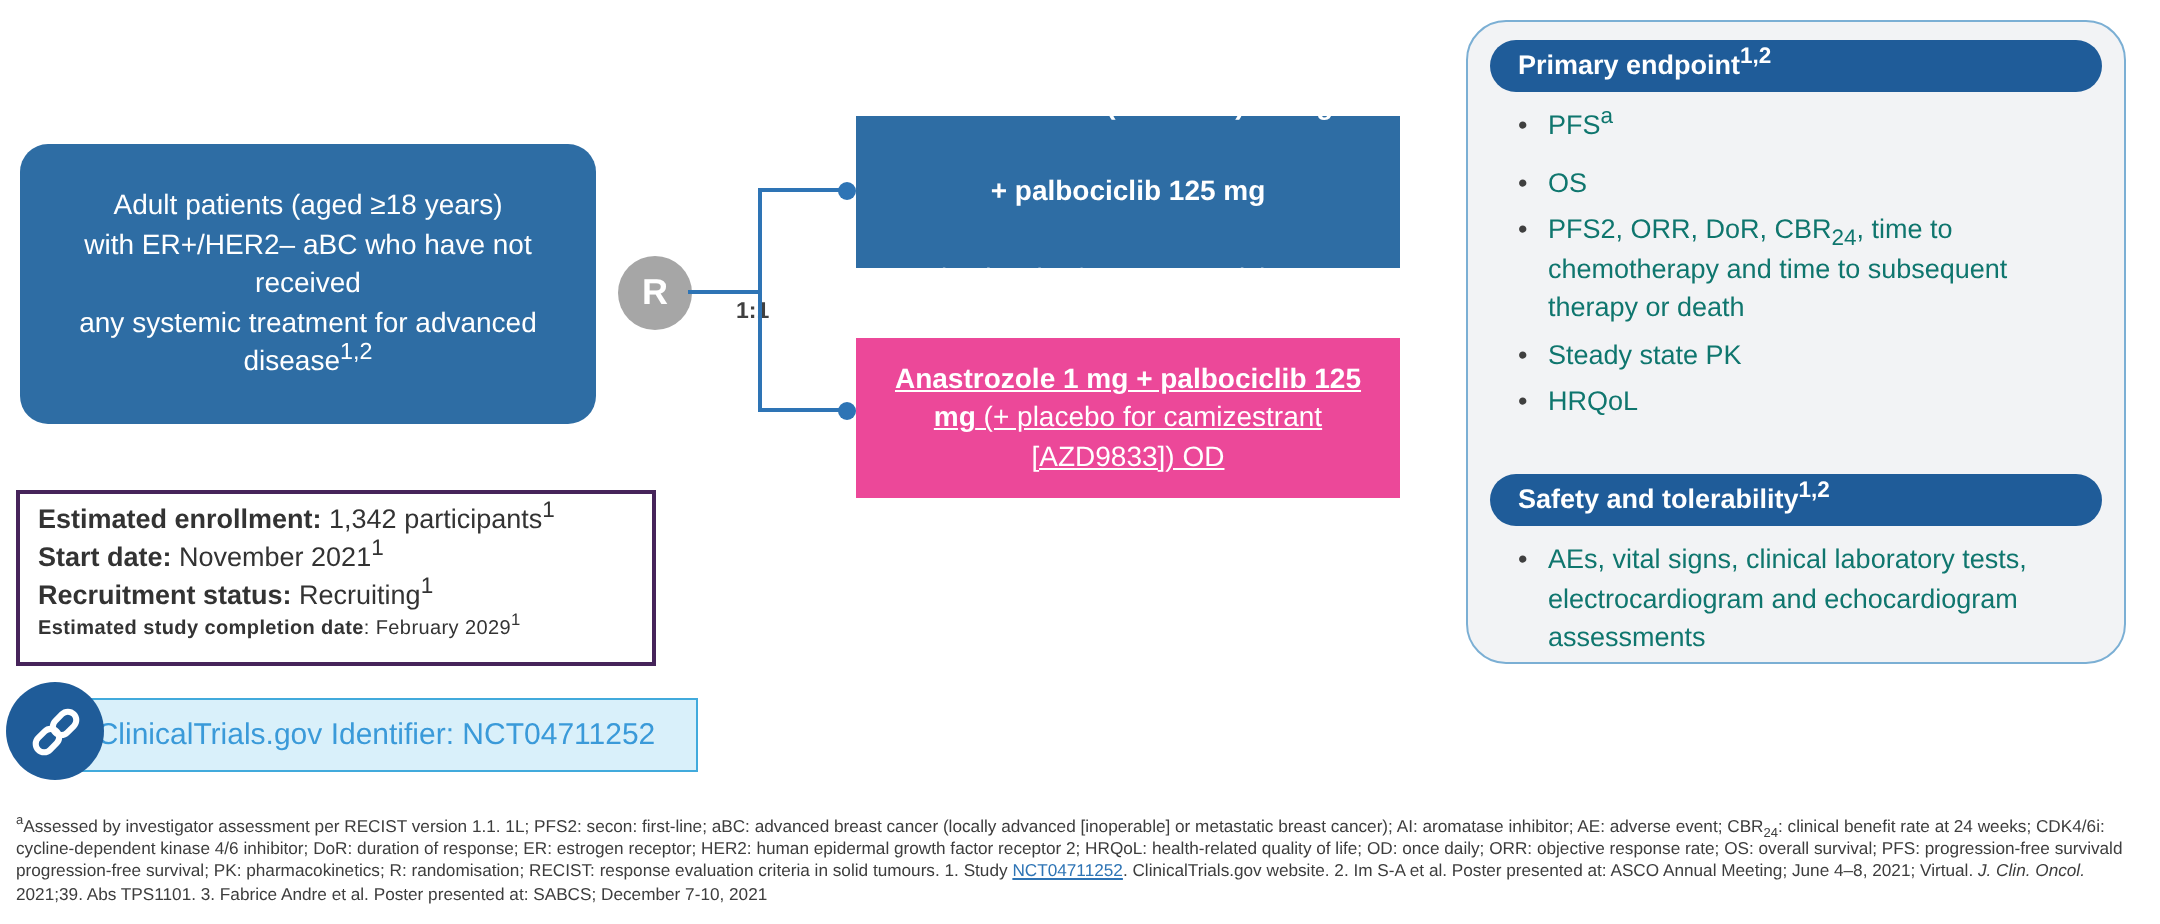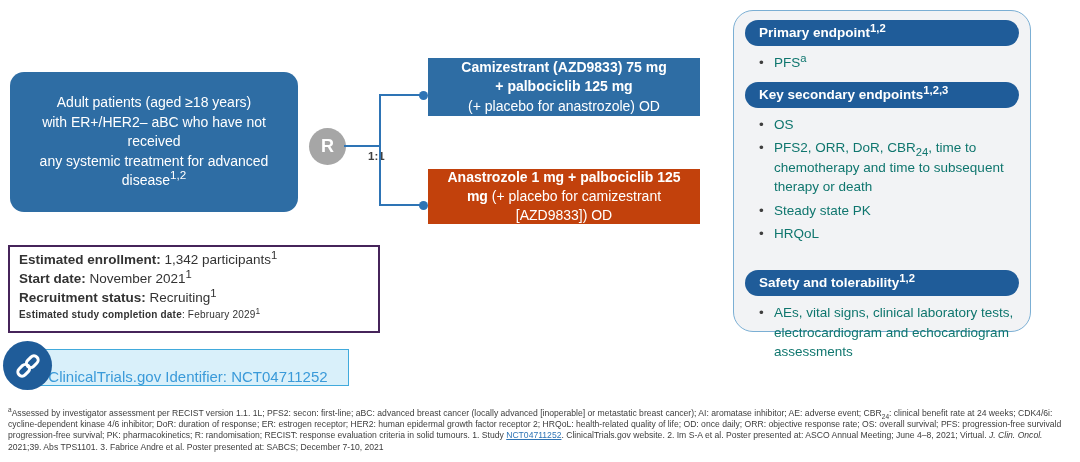--- a/index.html
+++ b/index.html
@@ -19,47 +19,47 @@
   .ratio{position:absolute;left:368px;top:150px;font-size:11.5px;font-weight:bold;color:#404040;}
 
   
   .conn{position:absolute;background:#2E74B5;}
   .dot{position:absolute;width:9px;height:9px;border-radius:50%;background:#2E74B5;}
 
   
   .arm{position:absolute;left:428px;width:272px;color:#fff;text-align:center;
     display:flex;flex-direction:column;justify-content:center;font-size:14px;
     line-height:1.38;padding:0 8px;box-sizing:border-box;}
-  .arm1{top:58px;height:58px;background:#2E6DA4;}
-  .arm2{top:169px;height:55px;background:#c2410c;}
+  .arm1{top:58px;height:76px;background:#2E6DA4;gap:24px;}
+  .arm2{top:169px;height:80px;background:#ec4899;text-decoration:underline;}
   .arm b{font-weight:bold;}
 
   
-  .endpoints-panel{position:absolute;left:733px;top:10px;width:298px;height:322px;
+  .endpoints-panel{position:absolute;left:733px;top:10px;width:330px;height:322px;
     background:#F2F3F5;border:1.5px solid #7BAFD4;border-radius:20px;
     box-sizing:border-box;padding:9px 11px 0 11px;}
   .pill{background:#1F5C99;color:#fff;font-weight:bold;font-size:13.5px;
     border-radius:14px;padding:5px 8px 6px 14px;}
   .bullets{list-style:none;margin:7px 0 9px 0;padding:0 2px 0 14px;color:#0f766e;
     font-size:13.5px;line-height:1.45;}
   .bullets li{position:relative;padding-left:15px;margin:4px 0;}
   .bullets li::before{content:"\2022";position:absolute;left:0;top:0;color:#3F3F3F;}
   .gap{height:17px;}
 
   
-  .study-box{position:absolute;left:8px;top:245px;width:372px;height:88px;
+  .study-box{position:absolute;left:8px;top:245px;width:320px;height:88px;
     border:2px solid #46245A;box-sizing:border-box;padding:4px 9px;
     font-size:13.5px;color:#333;line-height:1.4;background:#fff;}
   .study-box b{color:#333;}
   .study-line.big{font-size:10px;white-space:nowrap;letter-spacing:.2px;}
 
   
   .registry-box{position:absolute;left:27px;top:349px;width:322px;height:37px;
     background:#D9F0FA;border:1.5px solid #41AADC;box-sizing:border-box;
-    display:flex;align-items:flex-end;justify-content:center;}
+    display:flex;align-items:center;justify-content:center;}
   .registry-text{color:#3A9AD9;font-size:15px;white-space:nowrap;}
   .registry-circle{position:absolute;left:3px;top:341px;width:49px;height:49px;
     border-radius:50%;background:#1F5C99;display:flex;align-items:center;
     justify-content:center;z-index:2;}
 
   
   .footnote{position:absolute;left:8px;top:408px;width:1066px;font-size:8.6px;
     line-height:1.3;color:#3D3D3D;}
   .footnote sup,.footnote sub{font-size:6.5px;}
   .fn-link{color:#2E74B5;text-decoration:underline;}
@@ -102,21 +102,20 @@
     <div><b>Anastrozole 1 mg + palbociclib 125 mg</b><span> (+ placebo for camizestrant [AZD9833]) OD</span></div>
   </div>
 
   <div class="endpoints-panel">
 
     <div class="pill"><span>Primary endpoint</span><sup>1,2</sup></div>
     <ul class="bullets">
       <li><span>PFS</span><sup>a</sup></li>
     </ul>
 
-    <div class="pill"><span>Key secondary endpoints</span><sup>1,2,3</sup></div>
     <ul class="bullets">
       <li><span>OS</span></li>
       <li><span>PFS2, ORR, DoR, CBR</span><sub>24</sub><span>, time to chemotherapy and time to subsequent therapy or death</span></li>
       <li><span>Steady state PK</span></li>
       <li><span>HRQoL</span></li>
     </ul>
 
     <div class="gap"></div>
 
     <div class="pill"><span>Safety and tolerability</span><sup>1,2</sup></div>

